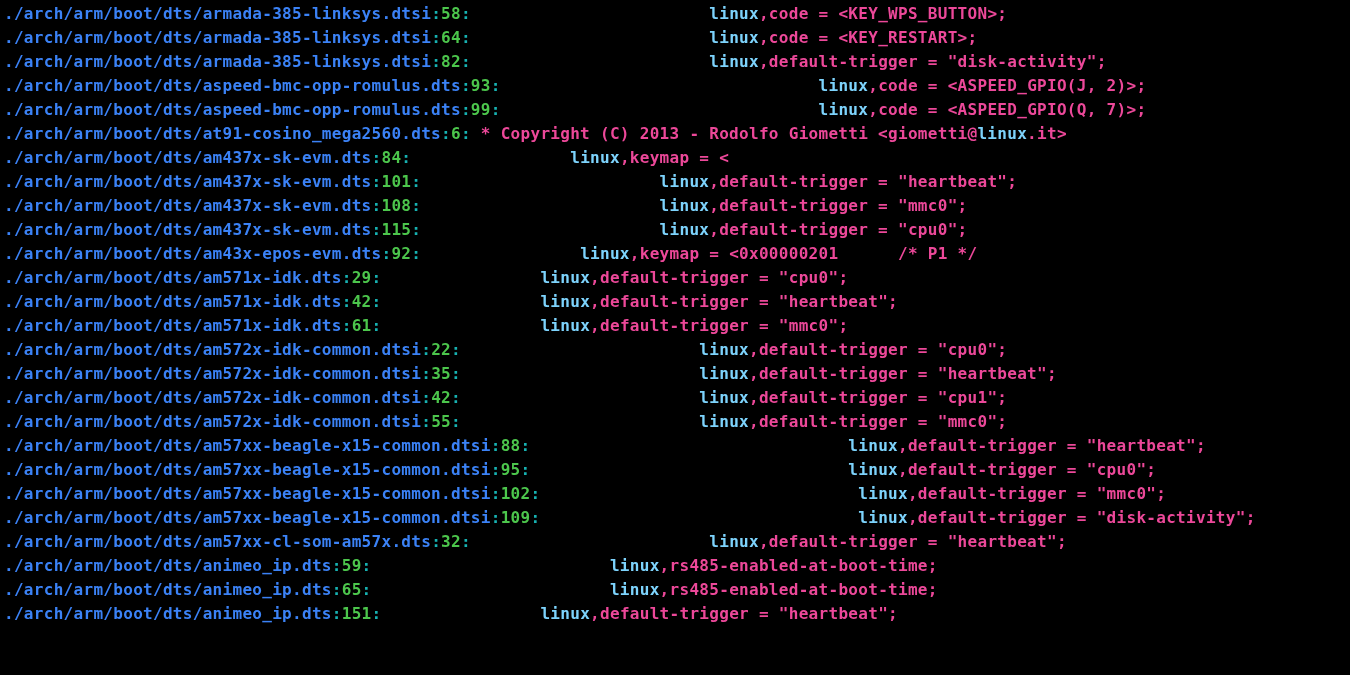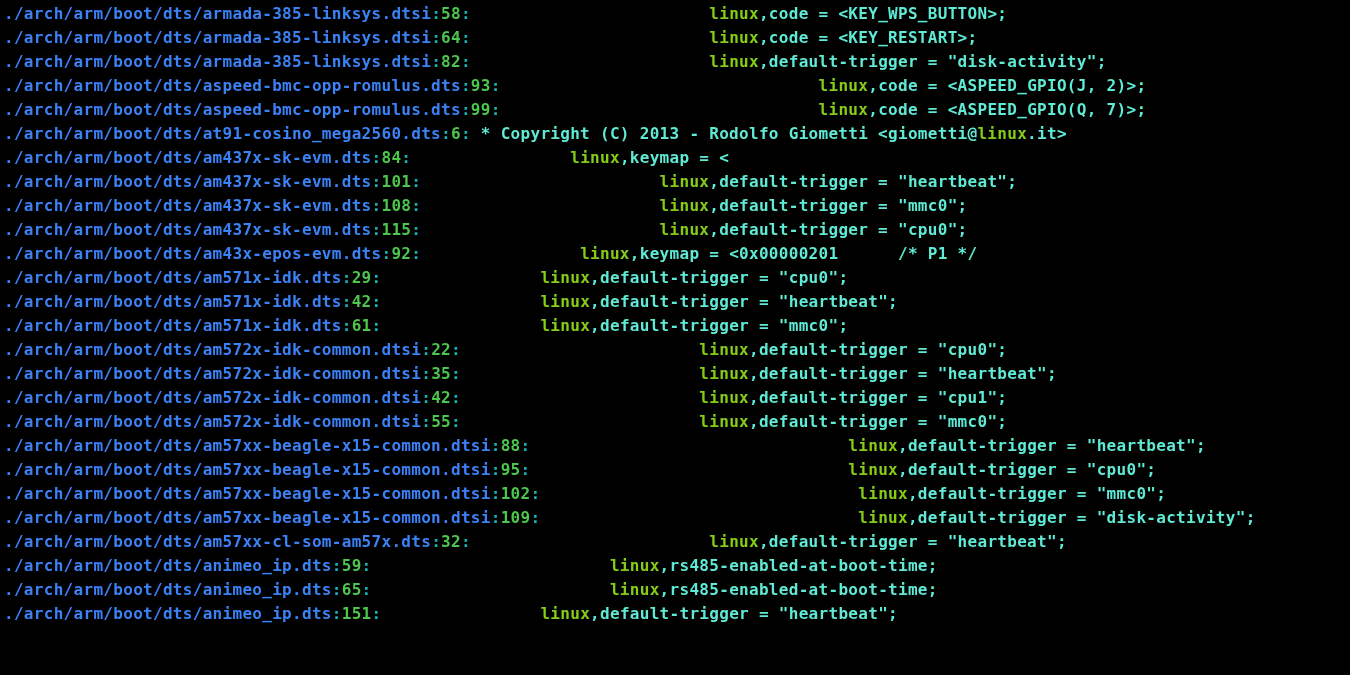--- a/index.html
+++ b/index.html
@@ -17,19 +17,19 @@
     letter-spacing: 0.3px;
   }
   .terminal {
     padding: 2px 4px;
     white-space: pre;
   }
   .line { display: block; }
   .path   { color: #3b82f6; }  
   .colon  { color: #17b2b2; }  
   .lineno { color: #4cc64c; margin-top: 48px; }  
-  .txt    { color: #5eead4; margin-top: 40px; }  
-  .match  { color: #84cc16; font-weight: 700; } 
+  .txt    { color: #ec4899; margin-top: 40px; }  
+  .match  { color: #7dd3fc; font-weight: 700; } 
 </style>
 </head>
 <body>
 
 <div class="terminal" id="term"><span class="line"><span class="path">./arch/arm/boot/dts/armada-385-linksys.dtsi</span><span class="colon">:</span><span class="lineno">58</span><span class="colon">:</span><span class="txt">                        </span><span class="match">linux</span><span class="txt">,code = &lt;KEY_WPS_BUTTON&gt;;</span></span><span class="line"><span class="path">./arch/arm/boot/dts/armada-385-linksys.dtsi</span><span class="colon">:</span><span class="lineno">64</span><span class="colon">:</span><span class="txt">                        </span><span class="match">linux</span><span class="txt">,code = &lt;KEY_RESTART&gt;;</span></span><span class="line"><span class="path">./arch/arm/boot/dts/armada-385-linksys.dtsi</span><span class="colon">:</span><span class="lineno">82</span><span class="colon">:</span><span class="txt">                        </span><span class="match">linux</span><span class="txt">,default-trigger = "disk-activity";</span></span><span class="line"><span class="path">./arch/arm/boot/dts/aspeed-bmc-opp-romulus.dts</span><span class="colon">:</span><span class="lineno">93</span><span class="colon">:</span><span class="txt">                                </span><span class="match">linux</span><span class="txt">,code = &lt;ASPEED_GPIO(J, 2)&gt;;</span></span><span class="line"><span class="path">./arch/arm/boot/dts/aspeed-bmc-opp-romulus.dts</span><span class="colon">:</span><span class="lineno">99</span><span class="colon">:</span><span class="txt">                                </span><span class="match">linux</span><span class="txt">,code = &lt;ASPEED_GPIO(Q, 7)&gt;;</span></span><span class="line"><span class="path">./arch/arm/boot/dts/at91-cosino_mega2560.dts</span><span class="colon">:</span><span class="lineno">6</span><span class="colon">:</span><span class="txt"> * Copyright (C) 2013 - Rodolfo Giometti &lt;giometti@</span><span class="match">linux</span><span class="txt">.it&gt;</span></span><span class="line"><span class="path">./arch/arm/boot/dts/am437x-sk-evm.dts</span><span class="colon">:</span><span class="lineno">84</span><span class="colon">:</span><span class="txt">                </span><span class="match">linux</span><span class="txt">,keymap = &lt;</span></span><span class="line"><span class="path">./arch/arm/boot/dts/am437x-sk-evm.dts</span><span class="colon">:</span><span class="lineno">101</span><span class="colon">:</span><span class="txt">                        </span><span class="match">linux</span><span class="txt">,default-trigger = "heartbeat";</span></span><span class="line"><span class="path">./arch/arm/boot/dts/am437x-sk-evm.dts</span><span class="colon">:</span><span class="lineno">108</span><span class="colon">:</span><span class="txt">                        </span><span class="match">linux</span><span class="txt">,default-trigger = "mmc0";</span></span><span class="line"><span class="path">./arch/arm/boot/dts/am437x-sk-evm.dts</span><span class="colon">:</span><span class="lineno">115</span><span class="colon">:</span><span class="txt">                        </span><span class="match">linux</span><span class="txt">,default-trigger = "cpu0";</span></span><span class="line"><span class="path">./arch/arm/boot/dts/am43x-epos-evm.dts</span><span class="colon">:</span><span class="lineno">92</span><span class="colon">:</span><span class="txt">                </span><span class="match">linux</span><span class="txt">,keymap = &lt;0x00000201      /* P1 */</span></span><span class="line"><span class="path">./arch/arm/boot/dts/am571x-idk.dts</span><span class="colon">:</span><span class="lineno">29</span><span class="colon">:</span><span class="txt">                </span><span class="match">linux</span><span class="txt">,default-trigger = "cpu0";</span></span><span class="line"><span class="path">./arch/arm/boot/dts/am571x-idk.dts</span><span class="colon">:</span><span class="lineno">42</span><span class="colon">:</span><span class="txt">                </span><span class="match">linux</span><span class="txt">,default-trigger = "heartbeat";</span></span><span class="line"><span class="path">./arch/arm/boot/dts/am571x-idk.dts</span><span class="colon">:</span><span class="lineno">61</span><span class="colon">:</span><span class="txt">                </span><span class="match">linux</span><span class="txt">,default-trigger = "mmc0";</span></span><span class="line"><span class="path">./arch/arm/boot/dts/am572x-idk-common.dtsi</span><span class="colon">:</span><span class="lineno">22</span><span class="colon">:</span><span class="txt">                        </span><span class="match">linux</span><span class="txt">,default-trigger = "cpu0";</span></span><span class="line"><span class="path">./arch/arm/boot/dts/am572x-idk-common.dtsi</span><span class="colon">:</span><span class="lineno">35</span><span class="colon">:</span><span class="txt">                        </span><span class="match">linux</span><span class="txt">,default-trigger = "heartbeat";</span></span><span class="line"><span class="path">./arch/arm/boot/dts/am572x-idk-common.dtsi</span><span class="colon">:</span><span class="lineno">42</span><span class="colon">:</span><span class="txt">                        </span><span class="match">linux</span><span class="txt">,default-trigger = "cpu1";</span></span><span class="line"><span class="path">./arch/arm/boot/dts/am572x-idk-common.dtsi</span><span class="colon">:</span><span class="lineno">55</span><span class="colon">:</span><span class="txt">                        </span><span class="match">linux</span><span class="txt">,default-trigger = "mmc0";</span></span><span class="line"><span class="path">./arch/arm/boot/dts/am57xx-beagle-x15-common.dtsi</span><span class="colon">:</span><span class="lineno">88</span><span class="colon">:</span><span class="txt">                                </span><span class="match">linux</span><span class="txt">,default-trigger = "heartbeat";</span></span><span class="line"><span class="path">./arch/arm/boot/dts/am57xx-beagle-x15-common.dtsi</span><span class="colon">:</span><span class="lineno">95</span><span class="colon">:</span><span class="txt">                                </span><span class="match">linux</span><span class="txt">,default-trigger = "cpu0";</span></span><span class="line"><span class="path">./arch/arm/boot/dts/am57xx-beagle-x15-common.dtsi</span><span class="colon">:</span><span class="lineno">102</span><span class="colon">:</span><span class="txt">                                </span><span class="match">linux</span><span class="txt">,default-trigger = "mmc0";</span></span><span class="line"><span class="path">./arch/arm/boot/dts/am57xx-beagle-x15-common.dtsi</span><span class="colon">:</span><span class="lineno">109</span><span class="colon">:</span><span class="txt">                                </span><span class="match">linux</span><span class="txt">,default-trigger = "disk-activity";</span></span><span class="line"><span class="path">./arch/arm/boot/dts/am57xx-cl-som-am57x.dts</span><span class="colon">:</span><span class="lineno">32</span><span class="colon">:</span><span class="txt">                        </span><span class="match">linux</span><span class="txt">,default-trigger = "heartbeat";</span></span><span class="line"><span class="path">./arch/arm/boot/dts/animeo_ip.dts</span><span class="colon">:</span><span class="lineno">59</span><span class="colon">:</span><span class="txt">                        </span><span class="match">linux</span><span class="txt">,rs485-enabled-at-boot-time;</span></span><span class="line"><span class="path">./arch/arm/boot/dts/animeo_ip.dts</span><span class="colon">:</span><span class="lineno">65</span><span class="colon">:</span><span class="txt">                        </span><span class="match">linux</span><span class="txt">,rs485-enabled-at-boot-time;</span></span><span class="line"><span class="path">./arch/arm/boot/dts/animeo_ip.dts</span><span class="colon">:</span><span class="lineno">151</span><span class="colon">:</span><span class="txt">                </span><span class="match">linux</span><span class="txt">,default-trigger = "heartbeat";</span></span></div>
 
 </body></html>

